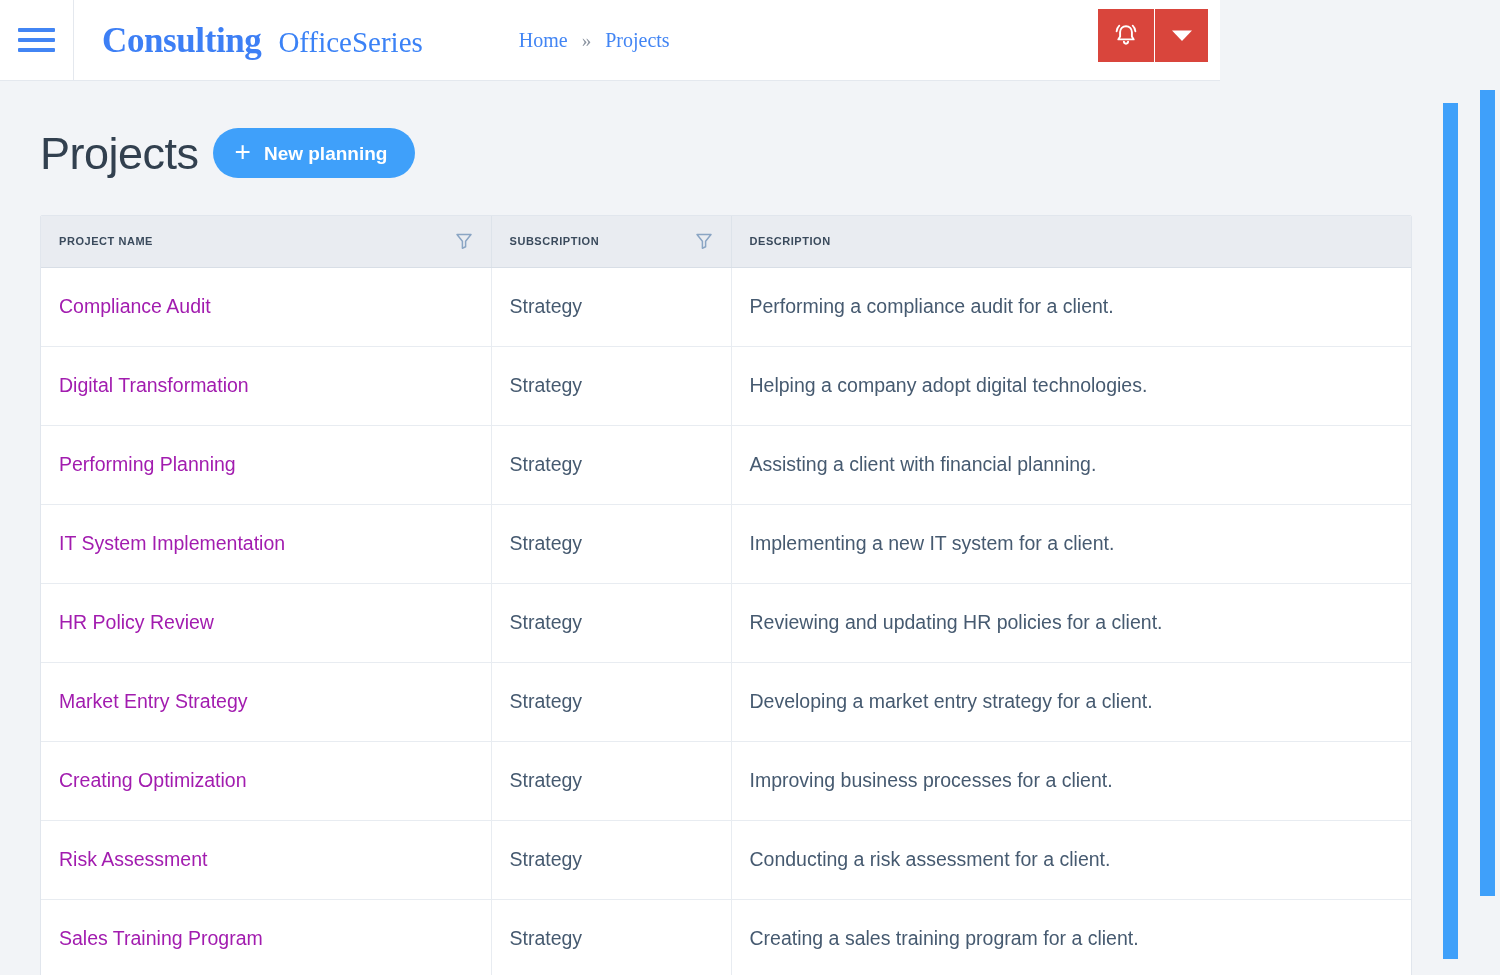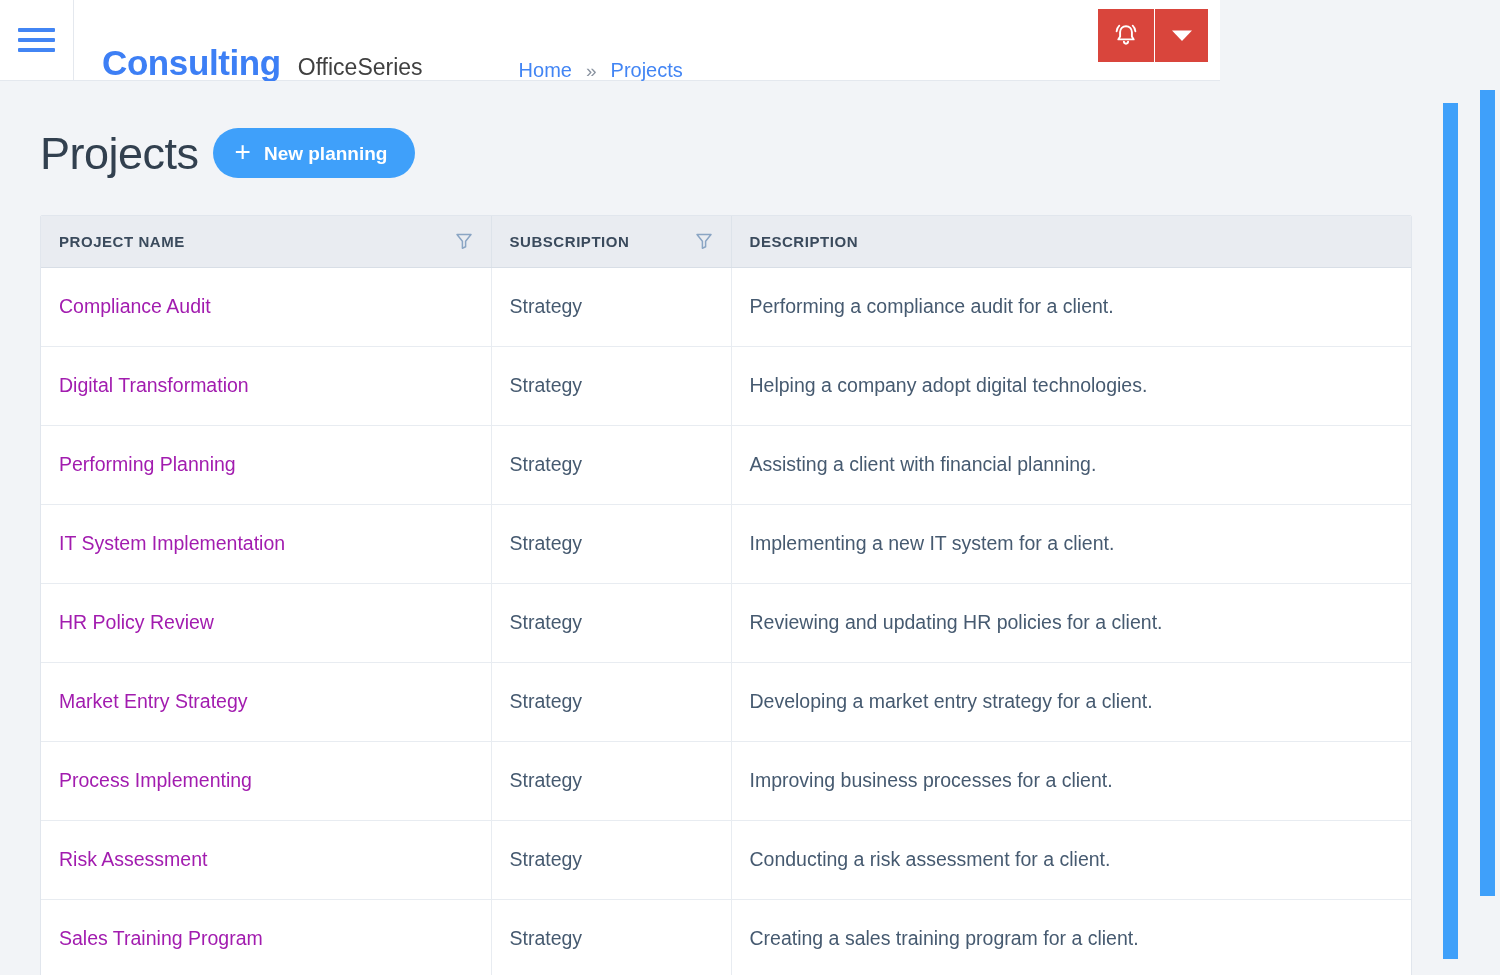--- a/index.html
+++ b/index.html
@@ -15,21 +15,22 @@
 
   
   .topbar {
     position: absolute;
     top: 0; left: 0;
     width: 1220px;
     height: 81px;
     background: #ffffff;
     border-bottom: 1px solid #e4e8ee;
     display: flex;
-    align-items: flex-end;
+    align-items: center;
+    font-family: Liberation Serif, serif;
   }
 
   .hamburger {
     width: 74px;
     height: 81px;
     display: flex;
     flex-direction: column;
     align-items: center;
     justify-content: center;
     gap: 6px;
@@ -50,22 +51,22 @@
     margin-left: 28px;
   }
   .brand-main {
     font-size: 35px;
     font-weight: 700;
     color: #3d7ff5;
     letter-spacing: -0.4px;
     line-height: 1;
   }
   .brand-sub {
-    font-size: 23px;
-    color: #404040;
+    font-size: 29px;
+    color: #3b82f6;
     margin-left: 17px;
     font-weight: 400;
     line-height: 1;
   }
 
   .breadcrumb {
     margin-left: 96px;
     font-size: 20px;
     display: flex;
     align-items: center;
@@ -160,21 +161,21 @@
   }
   table.data {
     width: 100%;
     border-collapse: collapse;
     table-layout: fixed;
   }
   table.data thead th {
     background: #e9ecf1;
     height: 51px;
     color: #3a4a5c;
-    font-size: 15px;
+    font-size: 11px;
     font-weight: 700;
     letter-spacing: 0.55px;
     text-align: left;
     padding: 0 18px;
     border-bottom: 1px solid #d8dee6;
     border-right: 1px solid #dde3ea;
     vertical-align: middle;
   }
   table.data thead th:last-child { border-right: none; }
 
@@ -359,21 +360,21 @@
             <td class="name"><a>HR Policy Review</a></td>
             <td>Strategy</td>
             <td>Reviewing and updating HR policies for a client.</td>
           </tr>
           <tr>
             <td class="name"><a>Market Entry Strategy</a></td>
             <td>Strategy</td>
             <td>Developing a market entry strategy for a client.</td>
           </tr>
           <tr>
-            <td class="name"><a>Process Implementing</a></td>
+            <td class="name"><a>Creating Optimization</a></td>
             <td>Strategy</td>
             <td>Improving business processes for a client.</td>
           </tr>
           <tr>
             <td class="name"><a>Risk Assessment</a></td>
             <td>Strategy</td>
             <td>Conducting a risk assessment for a client.</td>
           </tr>
           <tr>
             <td class="name"><a>Sales Training Program</a></td>

